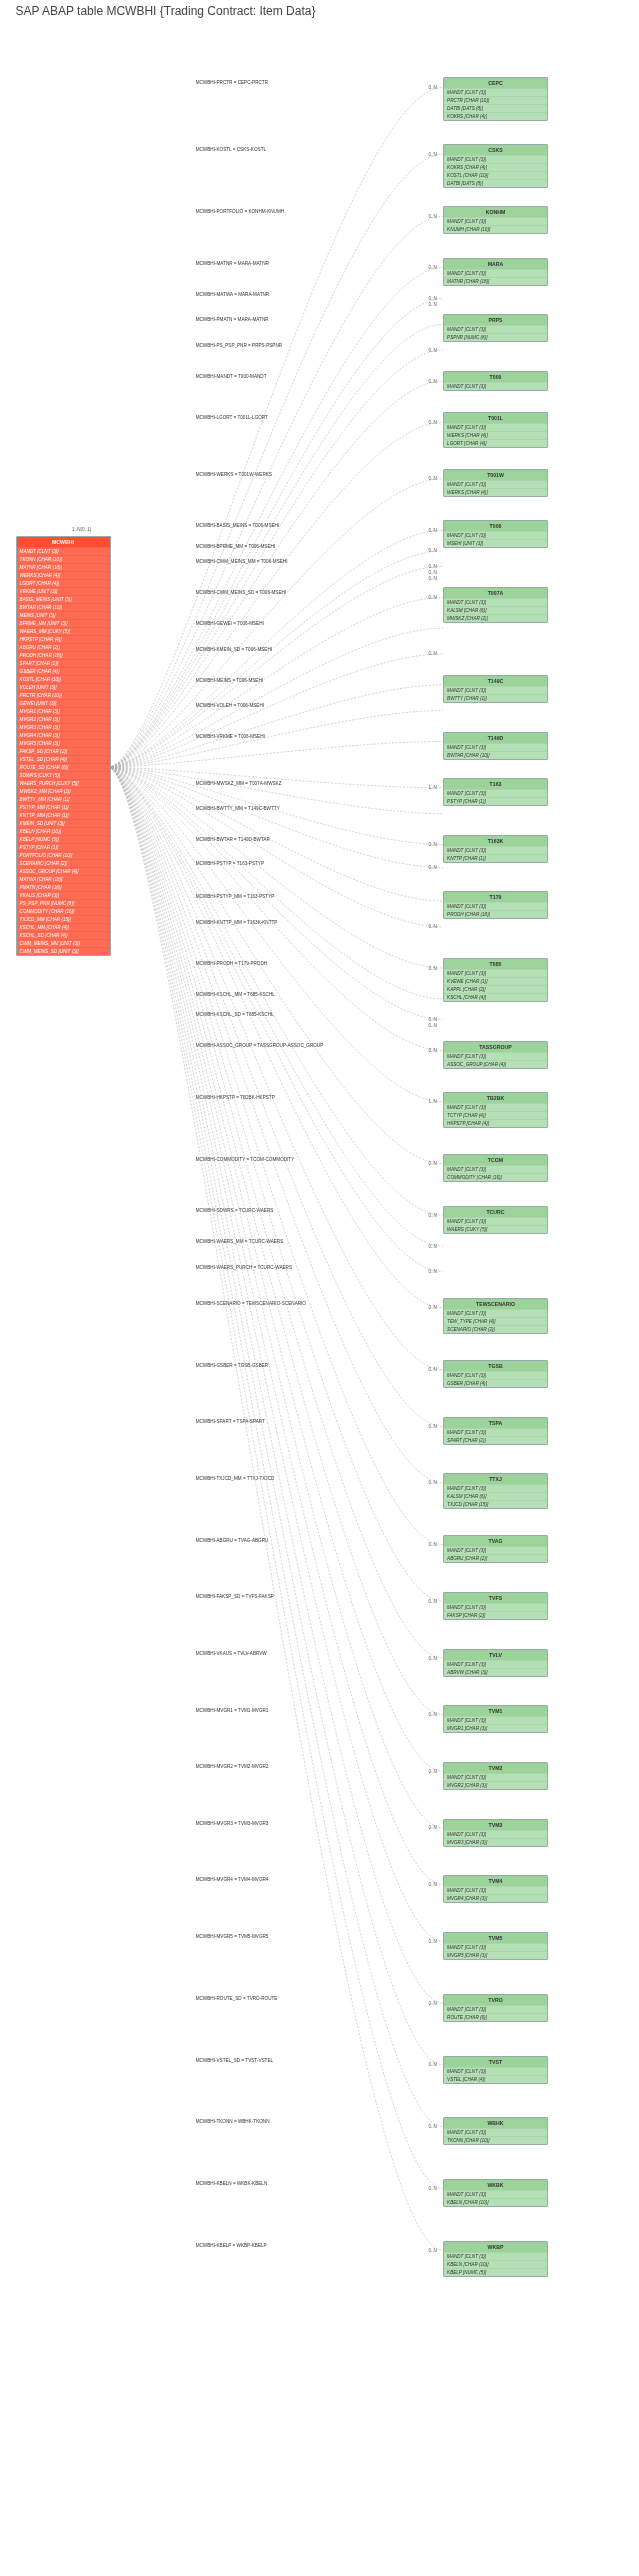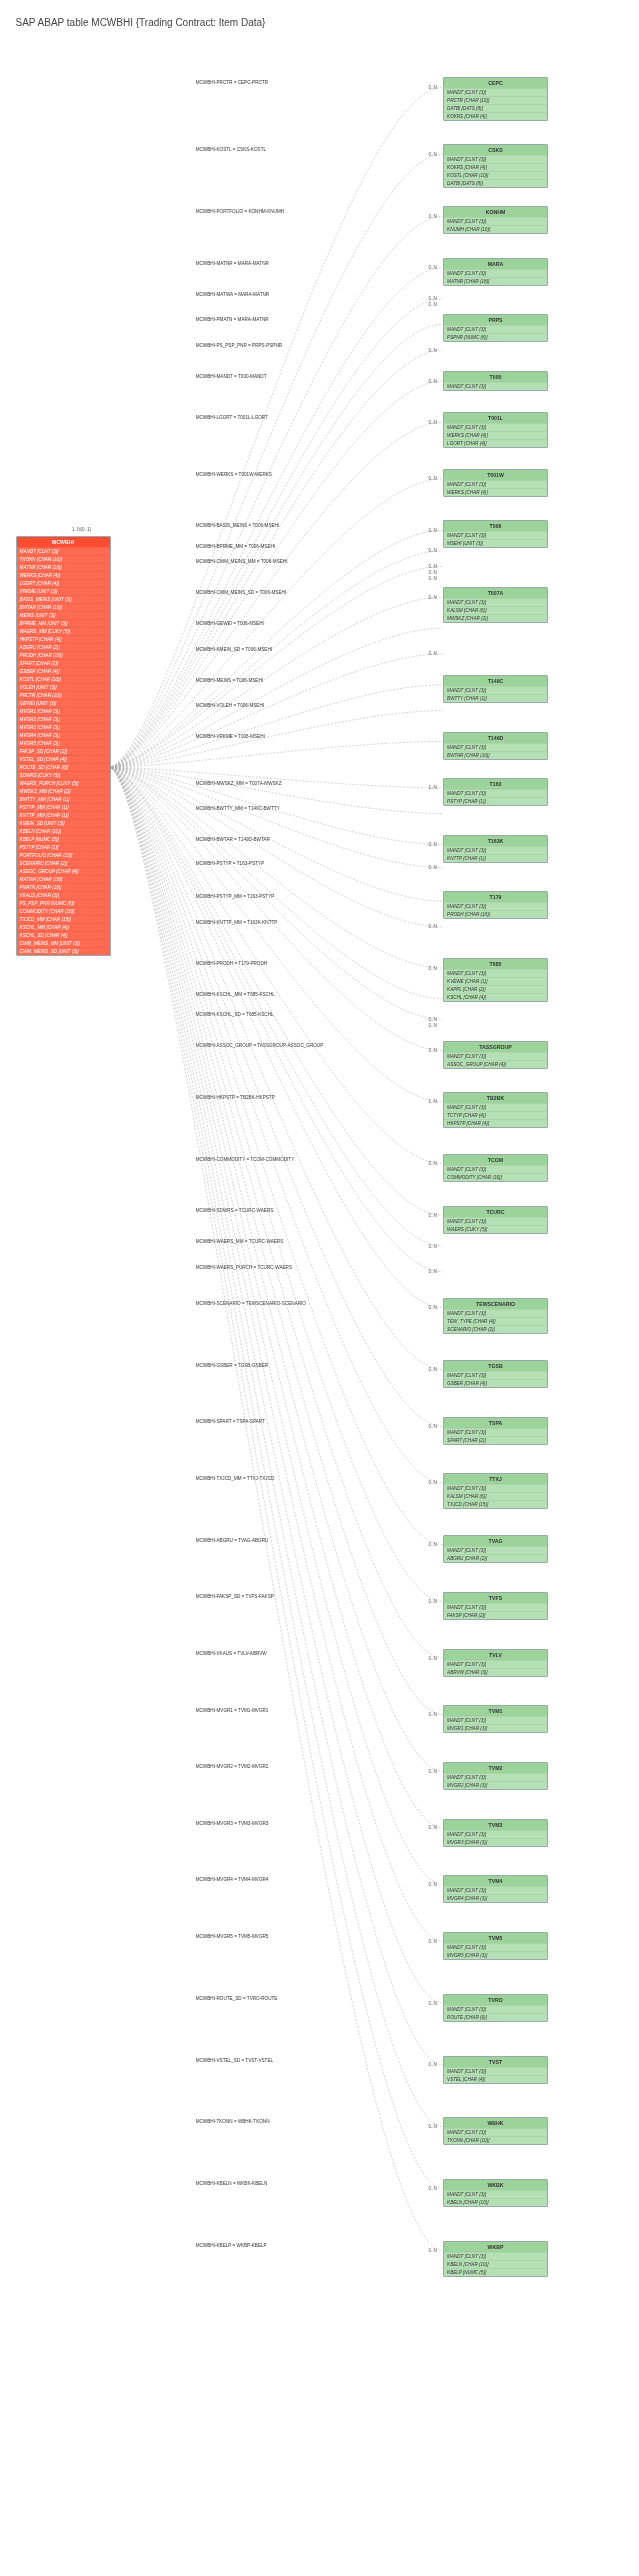--- a/index.html
+++ b/index.html
@@ -1,18 +1,18 @@
 <!DOCTYPE html>
 <html><head>
 <meta charset="utf-8">
 <style>
   html,body{margin:0;padding:0;background:#fff;font-family:Verdana,Arial,sans-serif;font-size:5.2px;color:#333}
   .canvas{position:relative;width:639px;height:2850px}
   svg.edges{position:absolute;top:0;left:0;width:639px;height:2850px;pointer-events:none}
-  .title{position:absolute;left:15.5px;top:17px;font-size:10px;color:#444}
+  .title{position:absolute;left:15.5px;top:4px;font-size:12px;color:#444}
   .tbl{position:absolute;border:0.5px solid #9aa;border-radius:1px;overflow:hidden}
   .tbl .hdr{text-align:center;font-weight:bold;padding:2.1px 3.1px;white-space:nowrap}
   .tbl .row{padding:1px 3.1px;font-size:4.6px;font-style:italic;white-space:nowrap;border-top:0.5px solid rgba(0,0,0,0.05)}
   .mcwbhi .hdr{background:#ff4d33;color:#fff}
   .mcwbhi .row{background:#ff6a52;color:#fff}
   .green .hdr{background:#9bd39b;color:#333}
   .green .row{background:#b5e0b5;color:#333}
   .edge-label{fill:#333;font-size:9px;font-family:Verdana,Arial,sans-serif}
   .card-label{fill:#555;font-size:9px;font-family:Verdana,Arial,sans-serif}
   path.edge{fill:none;stroke:#aaa;stroke-width:1;stroke-dasharray:4 3}

